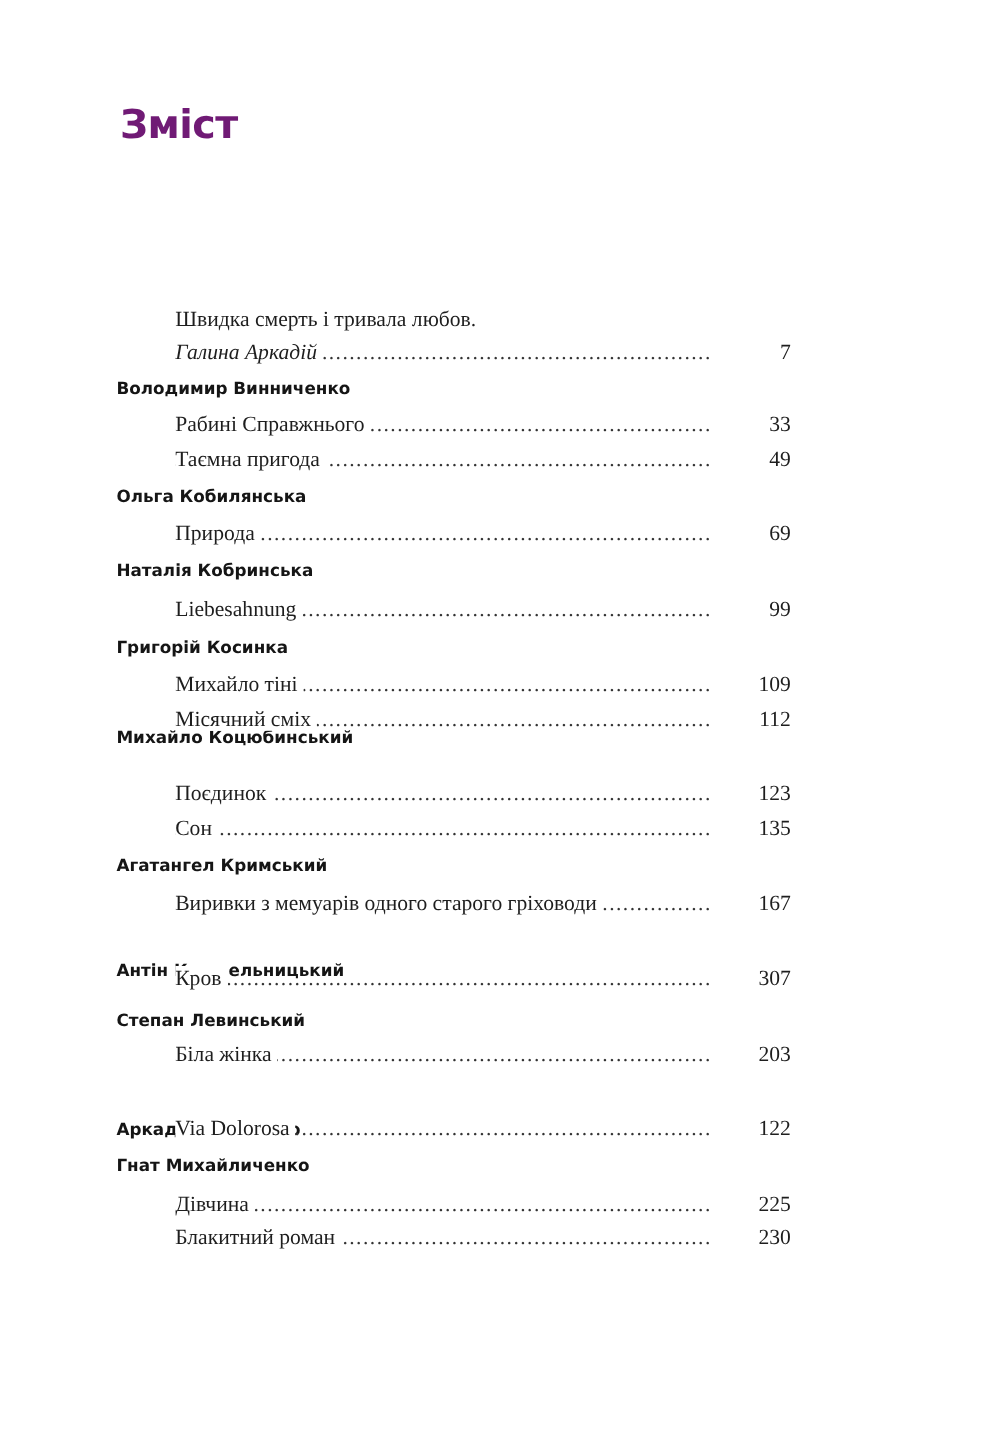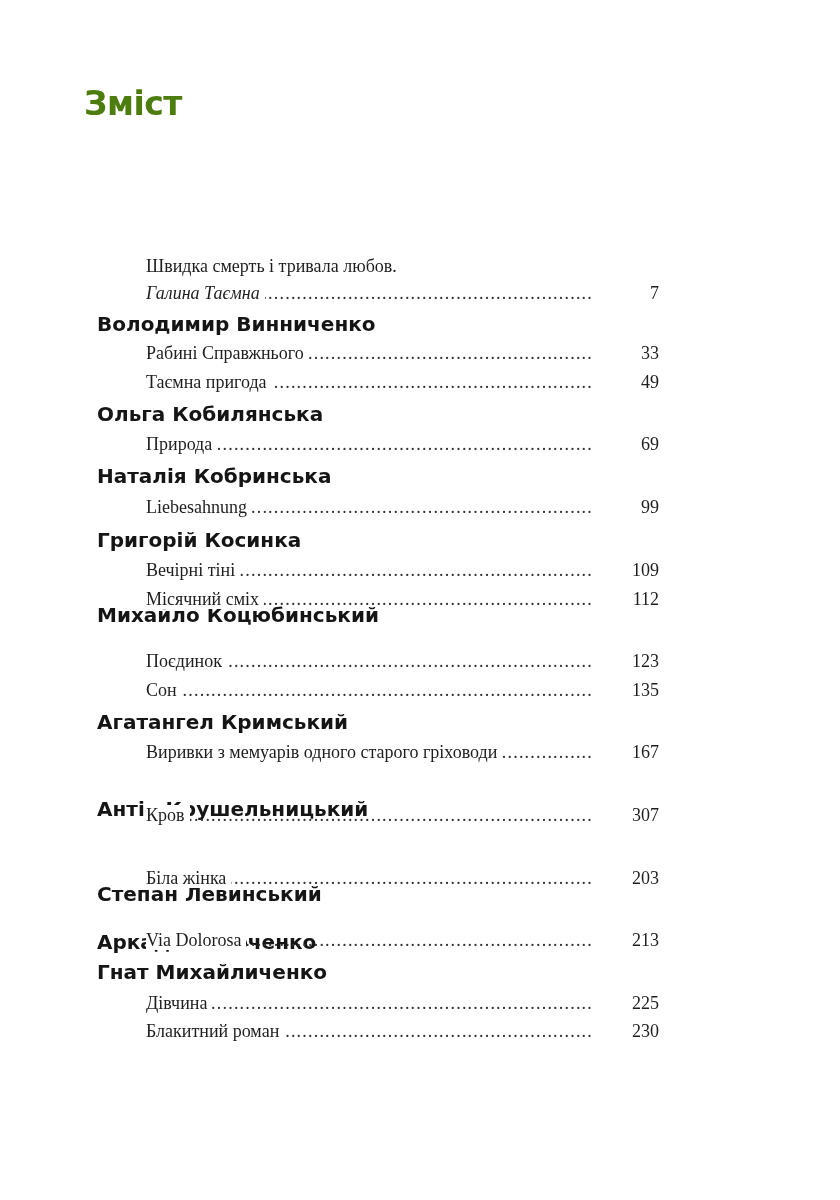--- a/index.html
+++ b/index.html
@@ -1,27 +1,27 @@
 <!DOCTYPE html>
 <html><head>
   <meta charset="utf-8">
   <style>
     html, body { margin: 0; padding: 0; background: #ffffff; }
     body { width: 840px; height: 1200px; position: relative; overflow: hidden; color: #1a1a1a; }
     .title {
-      position: absolute; left: 84px; top: 84px;
+      position: absolute; left: 100px; top: 84px;
       font-family: "DejaVu Sans", sans-serif; font-weight: bold;
-      font-size: 33px; letter-spacing: -0.5px; color: #4d7c0f;
+      font-size: 33px; letter-spacing: -0.5px; color: #701a75;
       line-height: 40px; margin: 0; text-align: center;
     }
     .row { position: absolute; left: 0; width: 840px; height: 28px; }
     .author {
       position: absolute; left: 97px; top: 0;
       font-family: "DejaVu Sans", sans-serif; font-weight: bold;
-      font-size: 20px; line-height: 28px; color: #151515; white-space: nowrap;
+      font-size: 14px; line-height: 28px; color: #151515; white-space: nowrap;
     }
     .entry-text {
       position: absolute; left: 146px; width: 447px; top: 0;
       font-family: "Liberation Serif", serif; font-size: 18px;
       line-height: 28px; color: #1e1e1e; white-space: nowrap; overflow: hidden;
     }
     .entry-text .label { background: #fff; padding-right: 5px; position: relative; z-index: 1; font-family: Liberation Serif, serif; }
     .entry-text .italic { font-style: italic; }
     .entry-text .leader {
       position: absolute; left: 0; right: 0; top: 0;
@@ -38,21 +38,21 @@
 <body>
 
 <h1 class="title">Зміст</h1>
 
 <div class="row" style="top:252px">
   <div class="entry-text"><span class="label">Швидка смерть і тривала любов.</span></div>
 </div>
 <div class="row" style="top:279px">
   <div class="entry-text">
     <span class="leader">.............................................................................................................................................................</span>
-    <span class="label italic">Галина Таємна</span>
+    <span class="label italic">Галина Аркадій</span>
   </div>
   <div class="page">7</div>
 </div>
 
 <div class="row" style="top:310px">
     <div class="author">Володимир Винниченко</div>
   </div>
 <div class="row" style="top:339px">
   <div class="entry-text"><span class="leader">.............................................................................................................................................................</span><span class="label">Рабині Справжнього</span></div>
   <div class="page">33</div>
@@ -75,21 +75,21 @@
   </div>
 <div class="row" style="top:493px">
   <div class="entry-text"><span class="leader">.............................................................................................................................................................</span><span class="label">Liebesahnung</span></div>
   <div class="page">99</div>
 </div>
 
 <div class="row" style="top:526px">
     <div class="author">Григорій Косинка</div>
   </div>
 <div class="row" style="top:556px">
-  <div class="entry-text"><span class="leader">.............................................................................................................................................................</span><span class="label">Вечірні тіні</span></div>
+  <div class="entry-text"><span class="leader">.............................................................................................................................................................</span><span class="label">Михайло тіні</span></div>
   <div class="page">109</div>
 </div>
 <div class="row" style="top:585px">
   <div class="entry-text"><span class="leader">.............................................................................................................................................................</span><span class="label">Місячний сміх</span></div>
   <div class="page">112</div>
 </div>
 
 <div class="row" style="top:601px">
     <div class="author">Михайло Коцюбинський</div>
   </div>
@@ -111,34 +111,34 @@
 </div>
 
 <div class="row" style="top:795px">
     <div class="author">Антін Крушельницький</div>
   </div>
 <div class="row" style="top:801px">
   <div class="entry-text"><span class="leader">.............................................................................................................................................................</span><span class="label">Кров</span></div>
   <div class="page">307</div>
 </div>
 
-<div class="row" style="top:880px">
+<div class="row" style="top:837px">
     <div class="author">Степан Левинський</div>
   </div>
 <div class="row" style="top:864px">
   <div class="entry-text"><span class="leader">.............................................................................................................................................................</span><span class="label">Біла жінка</span></div>
   <div class="page">203</div>
 </div>
 
 <div class="row" style="top:928px">
     <div class="author">Аркадій Любченко</div>
   </div>
 <div class="row" style="top:926px">
   <div class="entry-text"><span class="leader">.............................................................................................................................................................</span><span class="label">Via Dolorosa</span></div>
-  <div class="page">213</div>
+  <div class="page">122</div>
 </div>
 
 <div class="row" style="top:958px">
     <div class="author">Гнат Михайличенко</div>
   </div>
 <div class="row" style="top:989px">
   <div class="entry-text"><span class="leader">.............................................................................................................................................................</span><span class="label">Дівчина</span></div>
   <div class="page">225</div>
 </div>
 <div class="row" style="top:1017px">

